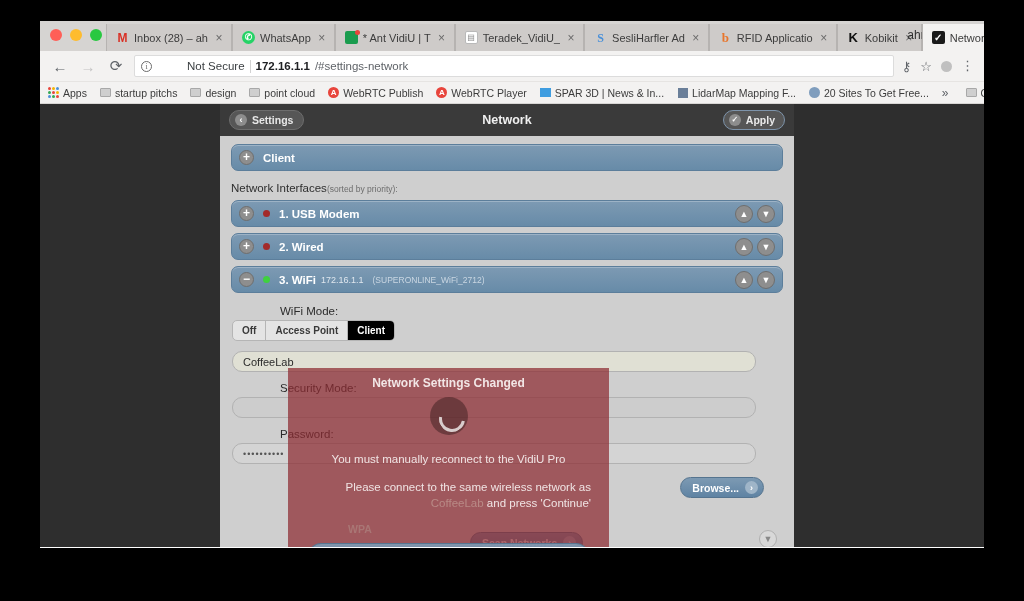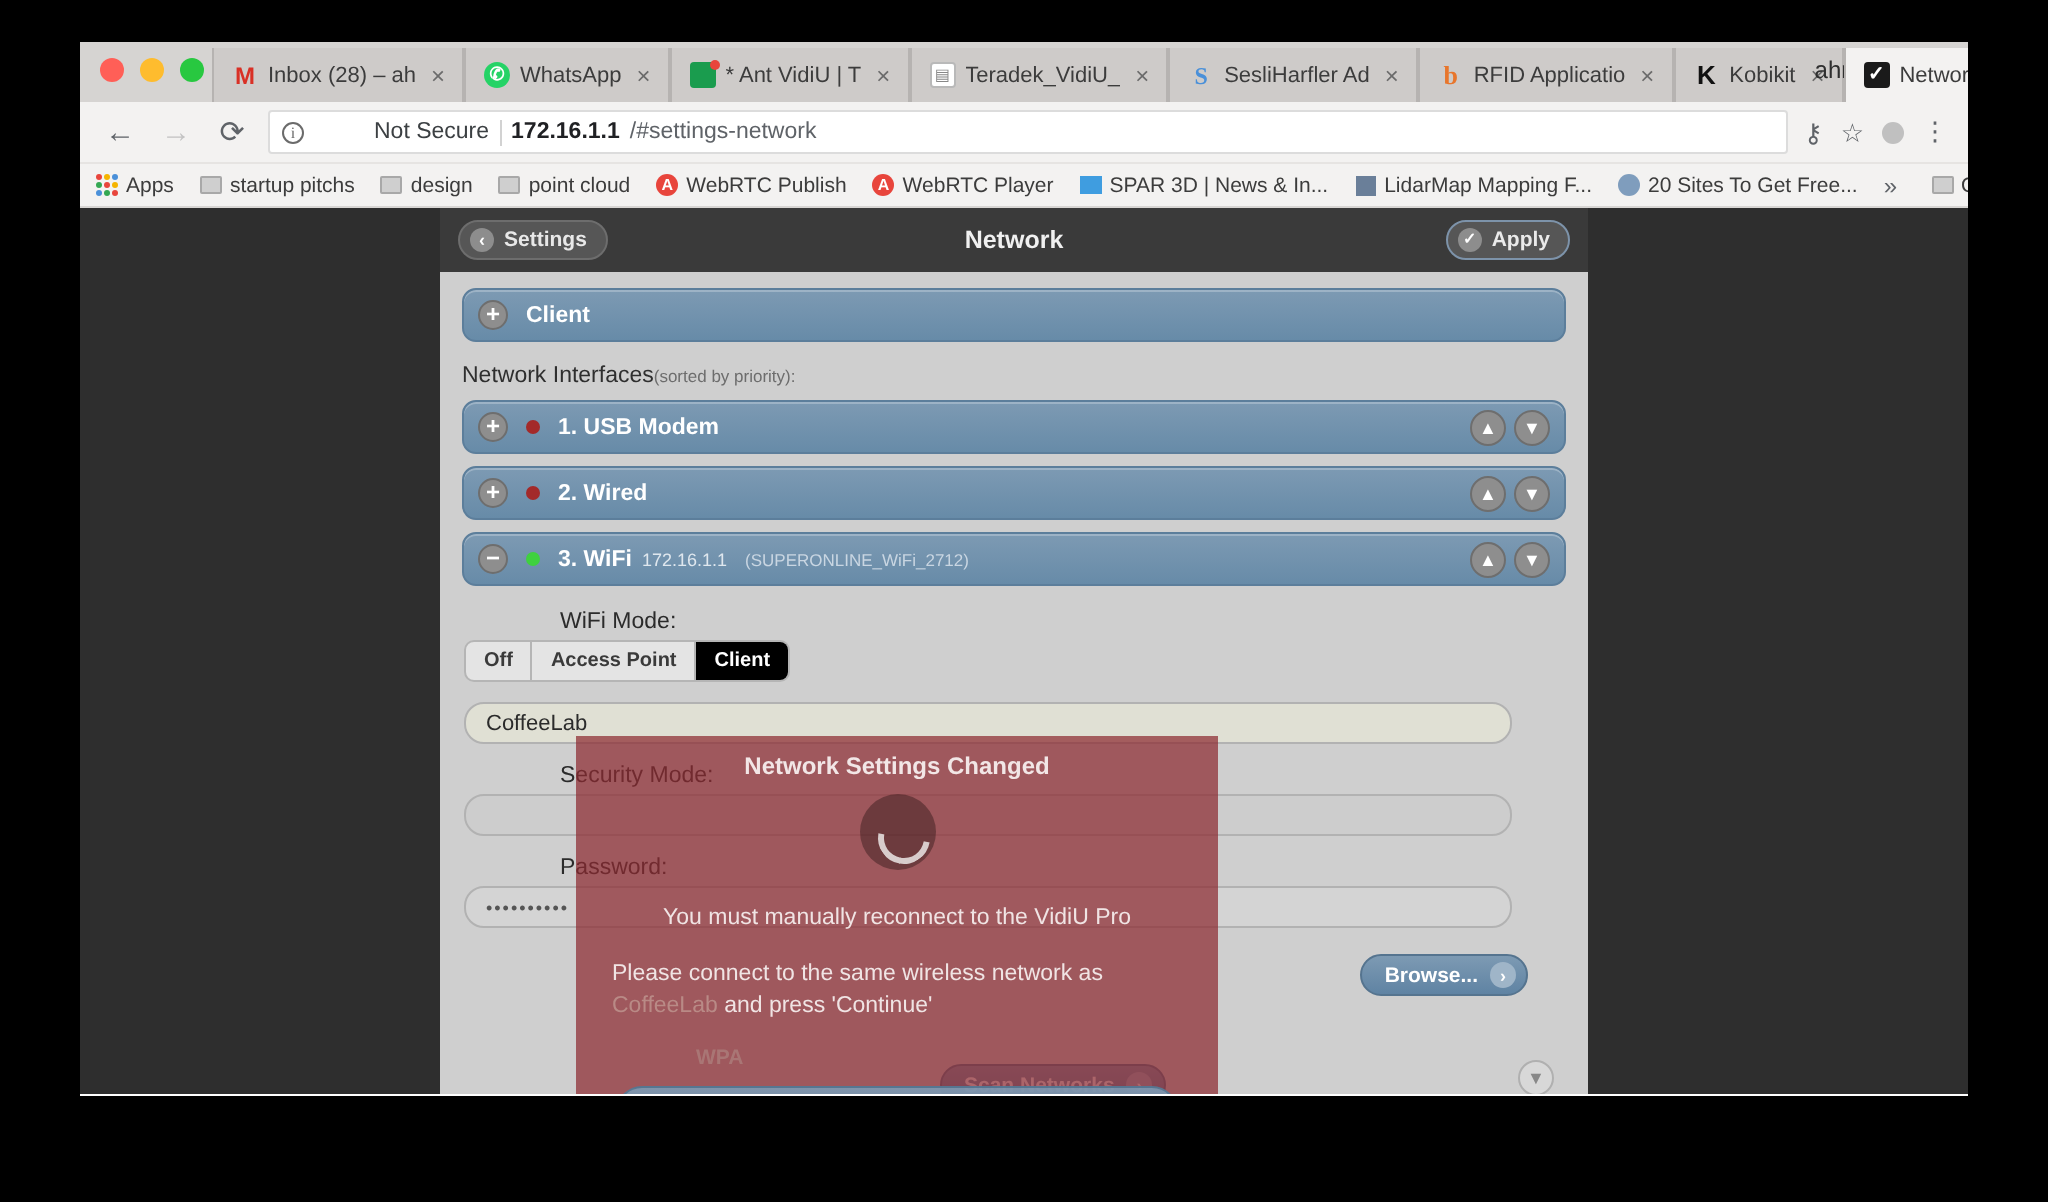--- a/index.html
+++ b/index.html
@@ -384,21 +384,21 @@
   .modal-text {
     color: #f0e4e4;
     font-size: 11.5px;
     text-align: center;
     line-height: 1.45;
     margin-bottom: 11px;
   }
   .modal-text2 {
     color: #f0e4e4;
     font-size: 11.5px;
-    text-align: left;
+    text-align: right;
     line-height: 1.45;
     margin-bottom: 31px;
   }
   .ssid-hl { color: #b98a86; }
   .btn-continue {
     width: 281px;
     height: 27px;
     margin: 0 auto;
     background: linear-gradient(rgba(125,154,179,.92), rgba(95,131,163,.92));
     border: 1px solid rgba(85,116,143,.9);

